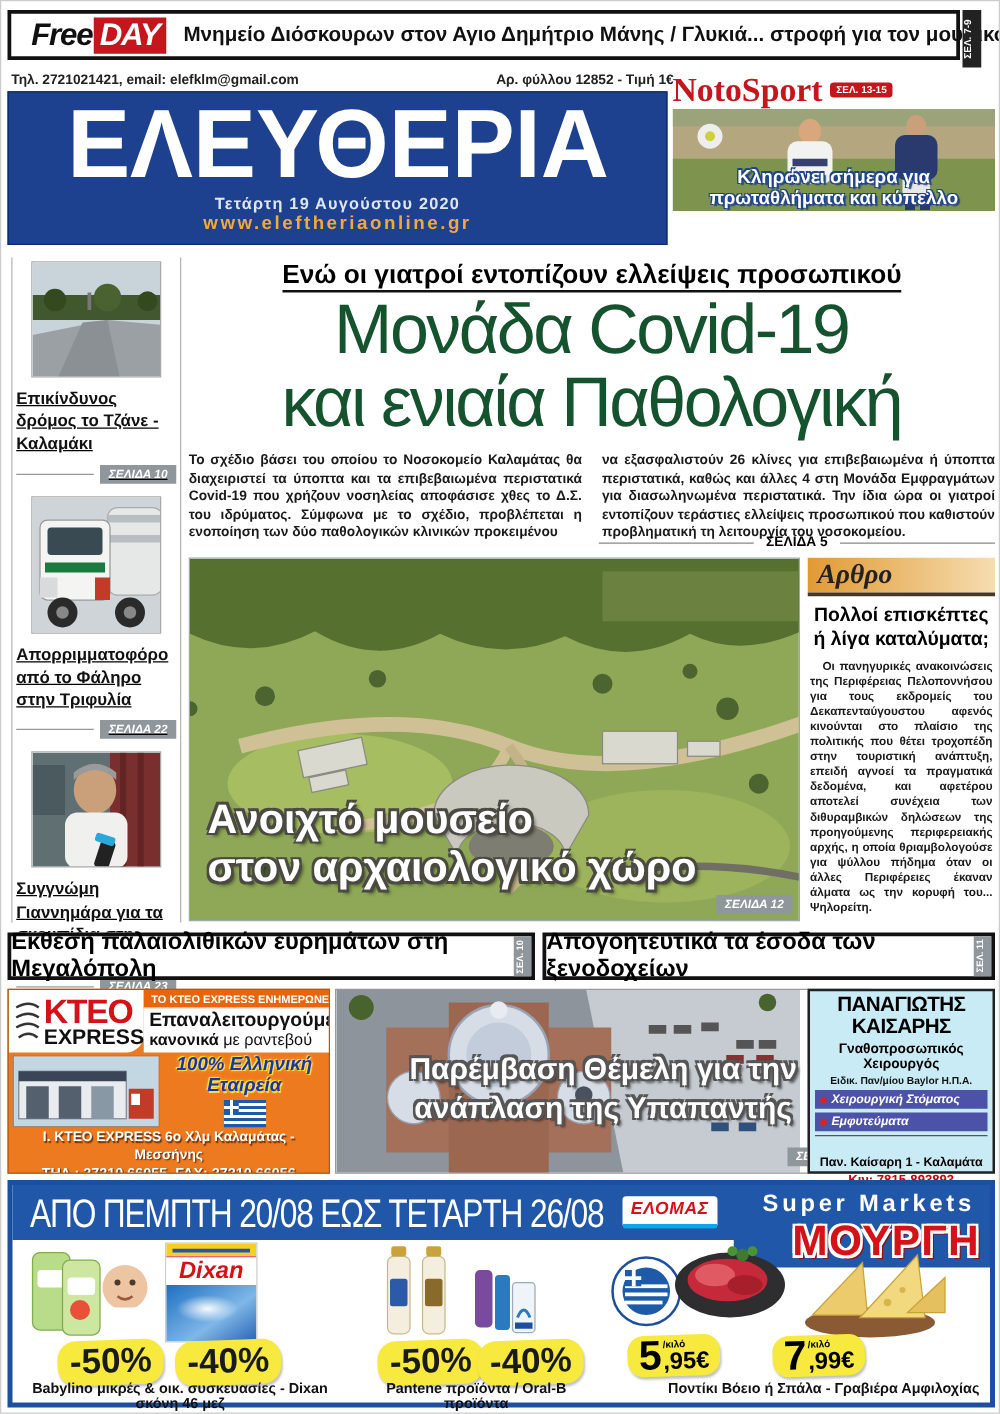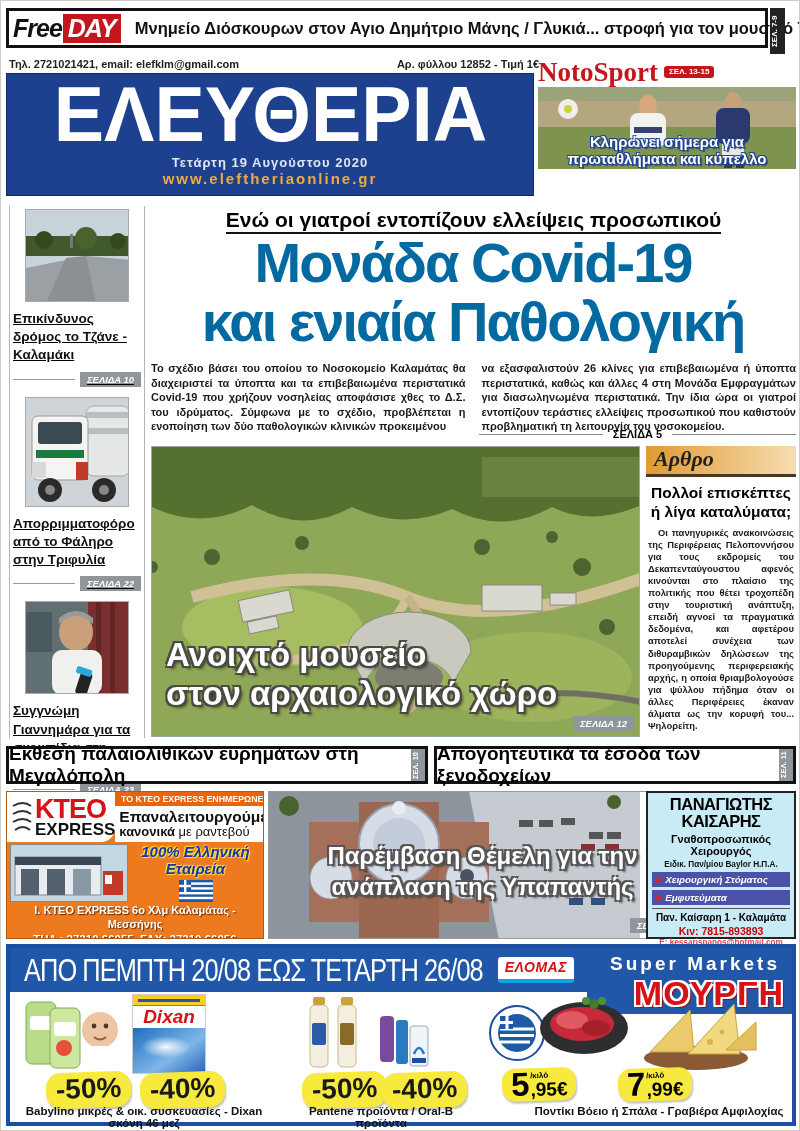--- a/index.html
+++ b/index.html
@@ -1,20 +1,20 @@
 <!DOCTYPE html>
 <html lang="el"><head>
 <meta charset="utf-8">
 <style>
   * { margin:0; padding:0; box-sizing:border-box; }
   body { background:#e8e8e8; font-family:"Liberation Sans", sans-serif; }
   .page { position:relative; width:800px; height:1131px; background:#fff; margin:0 auto; overflow:hidden; border:1px solid #ccc; }
 
   
-  .topbar { position:absolute; left:5px; top:7px; width:762px; height:40px; border:3px solid #111; display:flex; align-items:center; gap:14px; padding:0 4px; background:#fff; }
+  .topbar { position:absolute; left:5px; top:7px; width:762px; height:40px; border:3px solid #111; display:flex; align-items:center; gap:14px; padding:0 16px; background:#fff; }
   .freeday { display:flex; align-items:center; font-weight:800; font-size:25px; letter-spacing:-1px; }
   .freeday .free { color:#111; font-style:italic; }
   .freeday .day { background:#c4161c; color:#fff; font-style:italic; padding:0 5px; margin-left:1px; }
   .topbar-text { font-weight:bold; font-size:16.5px; color:#111; white-space:nowrap; }
   .vtab { position:absolute; writing-mode:vertical-rl; transform:rotate(180deg); text-align:center; color:#fff; font-weight:bold; }
   .topbar-tab { left:769px; top:7px; width:15px; height:46px; background:#222; font-size:8px; }
 
   
   .contact-row { position:absolute; left:8px; top:57px; width:530px; display:flex; justify-content:space-between; font-size:11px; font-weight:bold; color:#222; }
   .masthead { position:absolute; left:5px; top:72px; width:528px; height:123px; background:#1d418e; border:1px solid #0d2a66; display:flex; flex-direction:column; align-items:center; justify-content:center; }
@@ -38,21 +38,21 @@
   .sb-item { text-align:left; margin-bottom:10px;text-decoration:underline; }
   .sb-photo { width:104px; height:93px; margin:0 auto 8px; border:1px solid #aaa; overflow:hidden; }
   .sb-title { font-weight:bold; font-size:13.5px; line-height:1.35; color:#111; }
   .page-badge { display:flex; align-items:center; margin-top:7px; }
   .page-badge::before { content:""; flex:1; border-top:1px solid #999; margin-right:5px; }
   .page-badge .pb { background:#8f969c; color:#fff; font-weight:bold; font-style:italic; font-size:9.5px; padding:2px 7px; }
 
   
   .kicker { position:absolute; left:150px; top:207px; width:645px; text-align:center; font-size:21px; font-weight:bold; }
   .kicker span { border-bottom:2px solid #111; padding-bottom:1px; }
-  .headline { position:absolute; left:148px; top:232px; width:648px; text-align:center; font-weight:700; font-size:56px; line-height:1.06; letter-spacing:-2px; color:#0369a1; }
+  .headline { position:absolute; left:148px; top:232px; width:648px; text-align:center; font-weight:400; font-size:56px; line-height:1.06; letter-spacing:-2px; color:#14532d; }
   .lead-body { position:absolute; left:150px; top:360px; width:645px; display:flex; gap:16px; font-size:11px; font-weight:600; line-height:1.32; text-align:justify; color:#1a1a1a; }
   .lead-body > div { flex:1; }
   .lead-page { position:absolute; left:478px; top:427px; width:317px; display:flex; align-items:center; font-size:11px; font-weight:bold; }
   .lead-page::before, .lead-page::after { content:""; flex:1; border-top:1px solid #888; }
   .lead-page span { padding:0 10px; }
 
   
   .main-photo { position:absolute; left:150px; top:445px; width:489px; height:291px; border:1px solid #9aa; overflow:hidden; }
   .mp-caption { position:absolute; left:14px; bottom:22px; color:#fff; font-weight:800; font-size:33px; line-height:1.18;
     text-shadow:-2px -2px 0 #4a4a42, 2px -2px 0 #4a4a42, -2px 2px 0 #4a4a42, 2px 2px 0 #4a4a42, 3px 3px 3px rgba(0,0,0,.5); }
@@ -99,21 +99,21 @@
   .church-caption { position:absolute; left:0; right:0; top:48px; text-align:center; color:#fff; font-weight:800; font-size:24px; line-height:1.3;
     text-shadow:-2px -2px 0 #555, 2px -2px 0 #555, -2px 2px 0 #555, 2px 2px 0 #555, 3px 3px 2px rgba(0,0,0,.5); }
 
   
   .kaisaris { position:absolute; left:645px; top:790px; width:150px; height:148px; background:#c9ebf5; border:2px solid #222; text-align:center; padding:3px 4px; }
   .ka-name { font-weight:800; font-size:16.5px; line-height:1.02; letter-spacing:-0.5px; color:#000; }
   .ka-spec { font-weight:800; font-size:11px; line-height:1.15; margin-top:3px; }
   .ka-cred { font-weight:bold; font-size:8.2px; margin-top:2px; color:#111; }
   .ka-bar { display:flex; align-items:center; background:#4c52a8; color:#fff; font-weight:bold; font-style:italic; font-size:9.8px; text-align:left; padding:2px 3px; margin-top:3px; }
   .ka-bar .dot { color:#e02020; font-size:8px; margin-right:4px; }
-  .ka-addr { font-weight:800; font-size:10px; margin-top:3px; border-top:1px solid #555; padding-top:3px; }
+  .ka-addr { font-weight:800; font-size:10px; margin-top:3px; border-top:1px solid #555; padding-top:16px; }
   .ka-phone { font-weight:800; font-size:10.5px; color:#c00; margin-top:2px; }
   .ka-mail { font-weight:800; font-size:8.2px; color:#d2484a; margin-top:1px; }
 
   
   .market { position:absolute; left:5px; top:943px; width:790px; height:182px; border:4px solid #1d4fa0; background:#fff; }
   .mk-head { position:absolute; left:0; top:0; right:0; height:44px; background:#2157a8; }
   .mk-period { position:absolute; left:14px; top:5px; color:#fff; font-size:27px; letter-spacing:-1px; transform:scale(0.94,1.18); transform-origin:left top; white-space:nowrap; }
   .mk-elomas { position:absolute; right:218px; top:9px; background:#fff; border-radius:3px; padding:1px 7px 3px; border-bottom:4px solid #0ea5e9; }
   .mk-elomas span { color:#d41217; font-weight:800; font-style:italic; font-size:14px; letter-spacing:0.5px; }
   .mk-right { position:absolute; right:0; top:0; width:205px; height:66px; background:#2157a8; }

